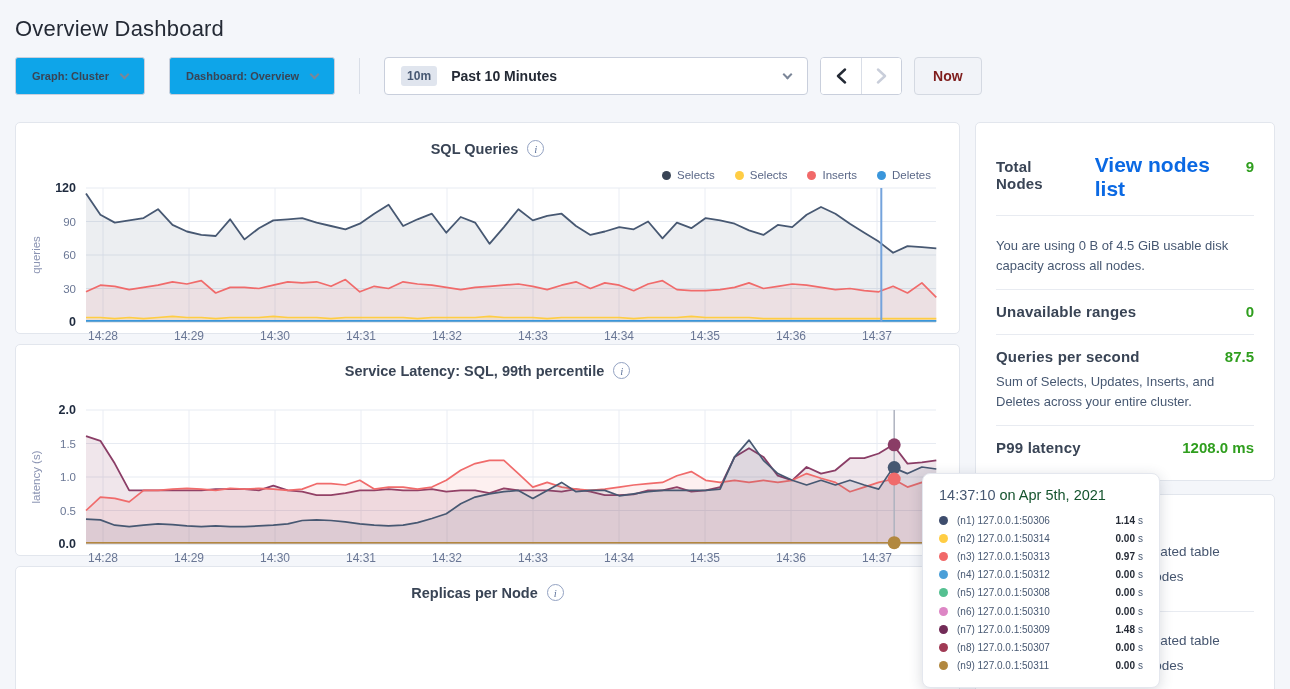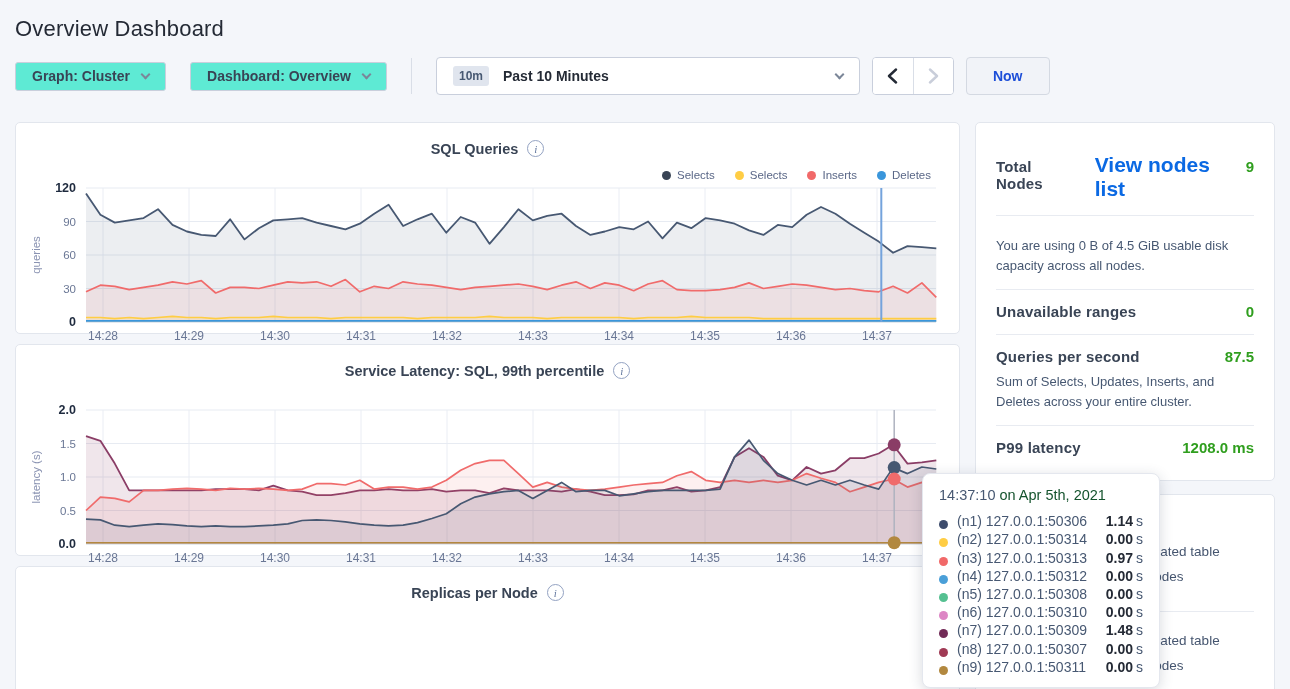--- a/index.html
+++ b/index.html
@@ -1,39 +1,39 @@
 <!DOCTYPE html>
 <html><head>
 <meta charset="utf-8">
 <style>
   * { box-sizing: border-box; margin: 0; padding: 0; }
   html,body { width:1290px; height:689px; overflow:hidden; background:#F4F6FA;
     font-family:"Liberation Sans", sans-serif; color:#394455; }
   h1 { font-size:22px; font-weight:500; color:#242A35; margin:16px 0 15px 15px; letter-spacing:.2px; }
 
   .controls { display:flex; align-items:center; margin:0 15px; height:38px; }
-  .dropdown { display:inline-flex; align-items:center; gap:12px; background:#5eead4;
-    border:1px solid #C9CFDC; border-radius:3px; height:29px; padding:0 16px;
-    font-size:14px; font-weight:700; color:#394455; margin-right:24px; cursor:pointer; }
+  .dropdown { display:inline-flex; align-items:center; gap:12px; background:#0ea5e9;
+    border:1px solid #C9CFDC; border-radius:3px; height:38px; padding:0 16px;
+    font-size:11px; font-weight:700; color:#394455; margin-right:24px; cursor:pointer; }
   .caret { width:7px; height:7px; border-right:2px solid #7B8698; border-bottom:2px solid #7B8698;
     transform:rotate(45deg); margin-top:-4px; }
   .vdivider { width:1px; height:36px; background:#D9DEE7; margin-right:24px; }
   .timepicker { display:flex; align-items:center; background:#fff; border:1px solid #C9CFDC;
     border-radius:4px; height:38px; width:424px; padding:0 16px; gap:14px; cursor:pointer; }
   .time-badge { background:#E0E5EE; border-radius:3px; font-size:12px; font-weight:700;
     color:#475872; padding:3px 6px; }
   .time-label { font-size:14px; font-weight:700; color:#242A35; }
   .timepicker .caret { margin-left:auto; }
   .navgroup { display:flex; margin-left:12px; border:1px solid #C9CFDC; border-radius:4px;
     overflow:hidden; background:#fff; height:38px; }
   .nav-btn { width:40px; display:flex; align-items:center; justify-content:center;
     border:none; background:#fff; cursor:pointer; }
   .nav-btn + .nav-btn { border-left:1px solid #D9DEE7; }
-  .now-btn { margin-left:12px; height:38px; padding:0 26px; border:1px solid #D4D9E2;
-    border-radius:4px; background:#F1F3F8; color:#1d4ed8; font-weight:700; font-size:14px; cursor:default; }
+  .now-btn { margin-left:12px; height:38px; padding:0 18px; border:1px solid #D4D9E2;
+    border-radius:4px; background:#F1F3F8; color:#7f1d1d; font-weight:700; font-size:14px; cursor:default; }
 
   .content { display:flex; gap:15px; margin:27px 15px 0; }
   .charts-col { width:945px; flex:none; display:flex; flex-direction:column; gap:10px; }
   .panel { background:#fff; border:1px solid #E2E6ED; border-radius:5px; position:relative; }
   .chart-panel { height:212px; }
   .chart-panel.clipped { height:200px; }
   .chart-head { display:flex; justify-content:center; align-items:center; gap:9px; padding-top:17px; }
   .chart-title { font-size:14.5px; font-weight:700; color:#394455; }
   .info-icon { width:17px; height:17px; border-radius:50%; border:1.5px solid #93A2C2;
     color:#64789F; font-size:11px; display:flex; align-items:center; justify-content:center;
@@ -62,21 +62,21 @@
   .events-panel { flex:1; padding:44px 20px 20px; min-height:230px; }
   .event-item { font-size:13.5px; color:#45556F; padding-bottom:22px; }
   .event-item div { line-height:25px; white-space:nowrap; }
   .event-item + .event-item { border-top:1px solid #E8EBF1; padding-top:16px; }
 
   .tooltip { position:absolute; left:922px; top:473px; width:238px; background:#fff;
     border:1px solid #E4E7EE; border-radius:8px; box-shadow:0 3px 14px rgba(40,50,70,.18);
     padding:13px 16px 12px; z-index:60; }
   .tt-head { font-size:14.5px; color:#475872; margin-bottom:8px; white-space:nowrap; }
   .tt-date { color:#14532d; }
-  .tt-row { display:flex; align-items:flex-end; height:18.2px; font-size:14px; color:#475872; }
+  .tt-row { display:flex; align-items:center; height:18.2px; font-size:10px; color:#475872; }
   .tt-dot { width:9px; height:9px; border-radius:50%; margin-right:9px; flex:none; }
   .tt-addr { flex:1; white-space:nowrap; }
   .tt-val { font-weight:700; color:#242A35; }
   .tt-unit { color:#475872; margin-left:3px; }
 </style>
 </head>
 <body>
 
 <h1>Overview Dashboard</h1>
 

